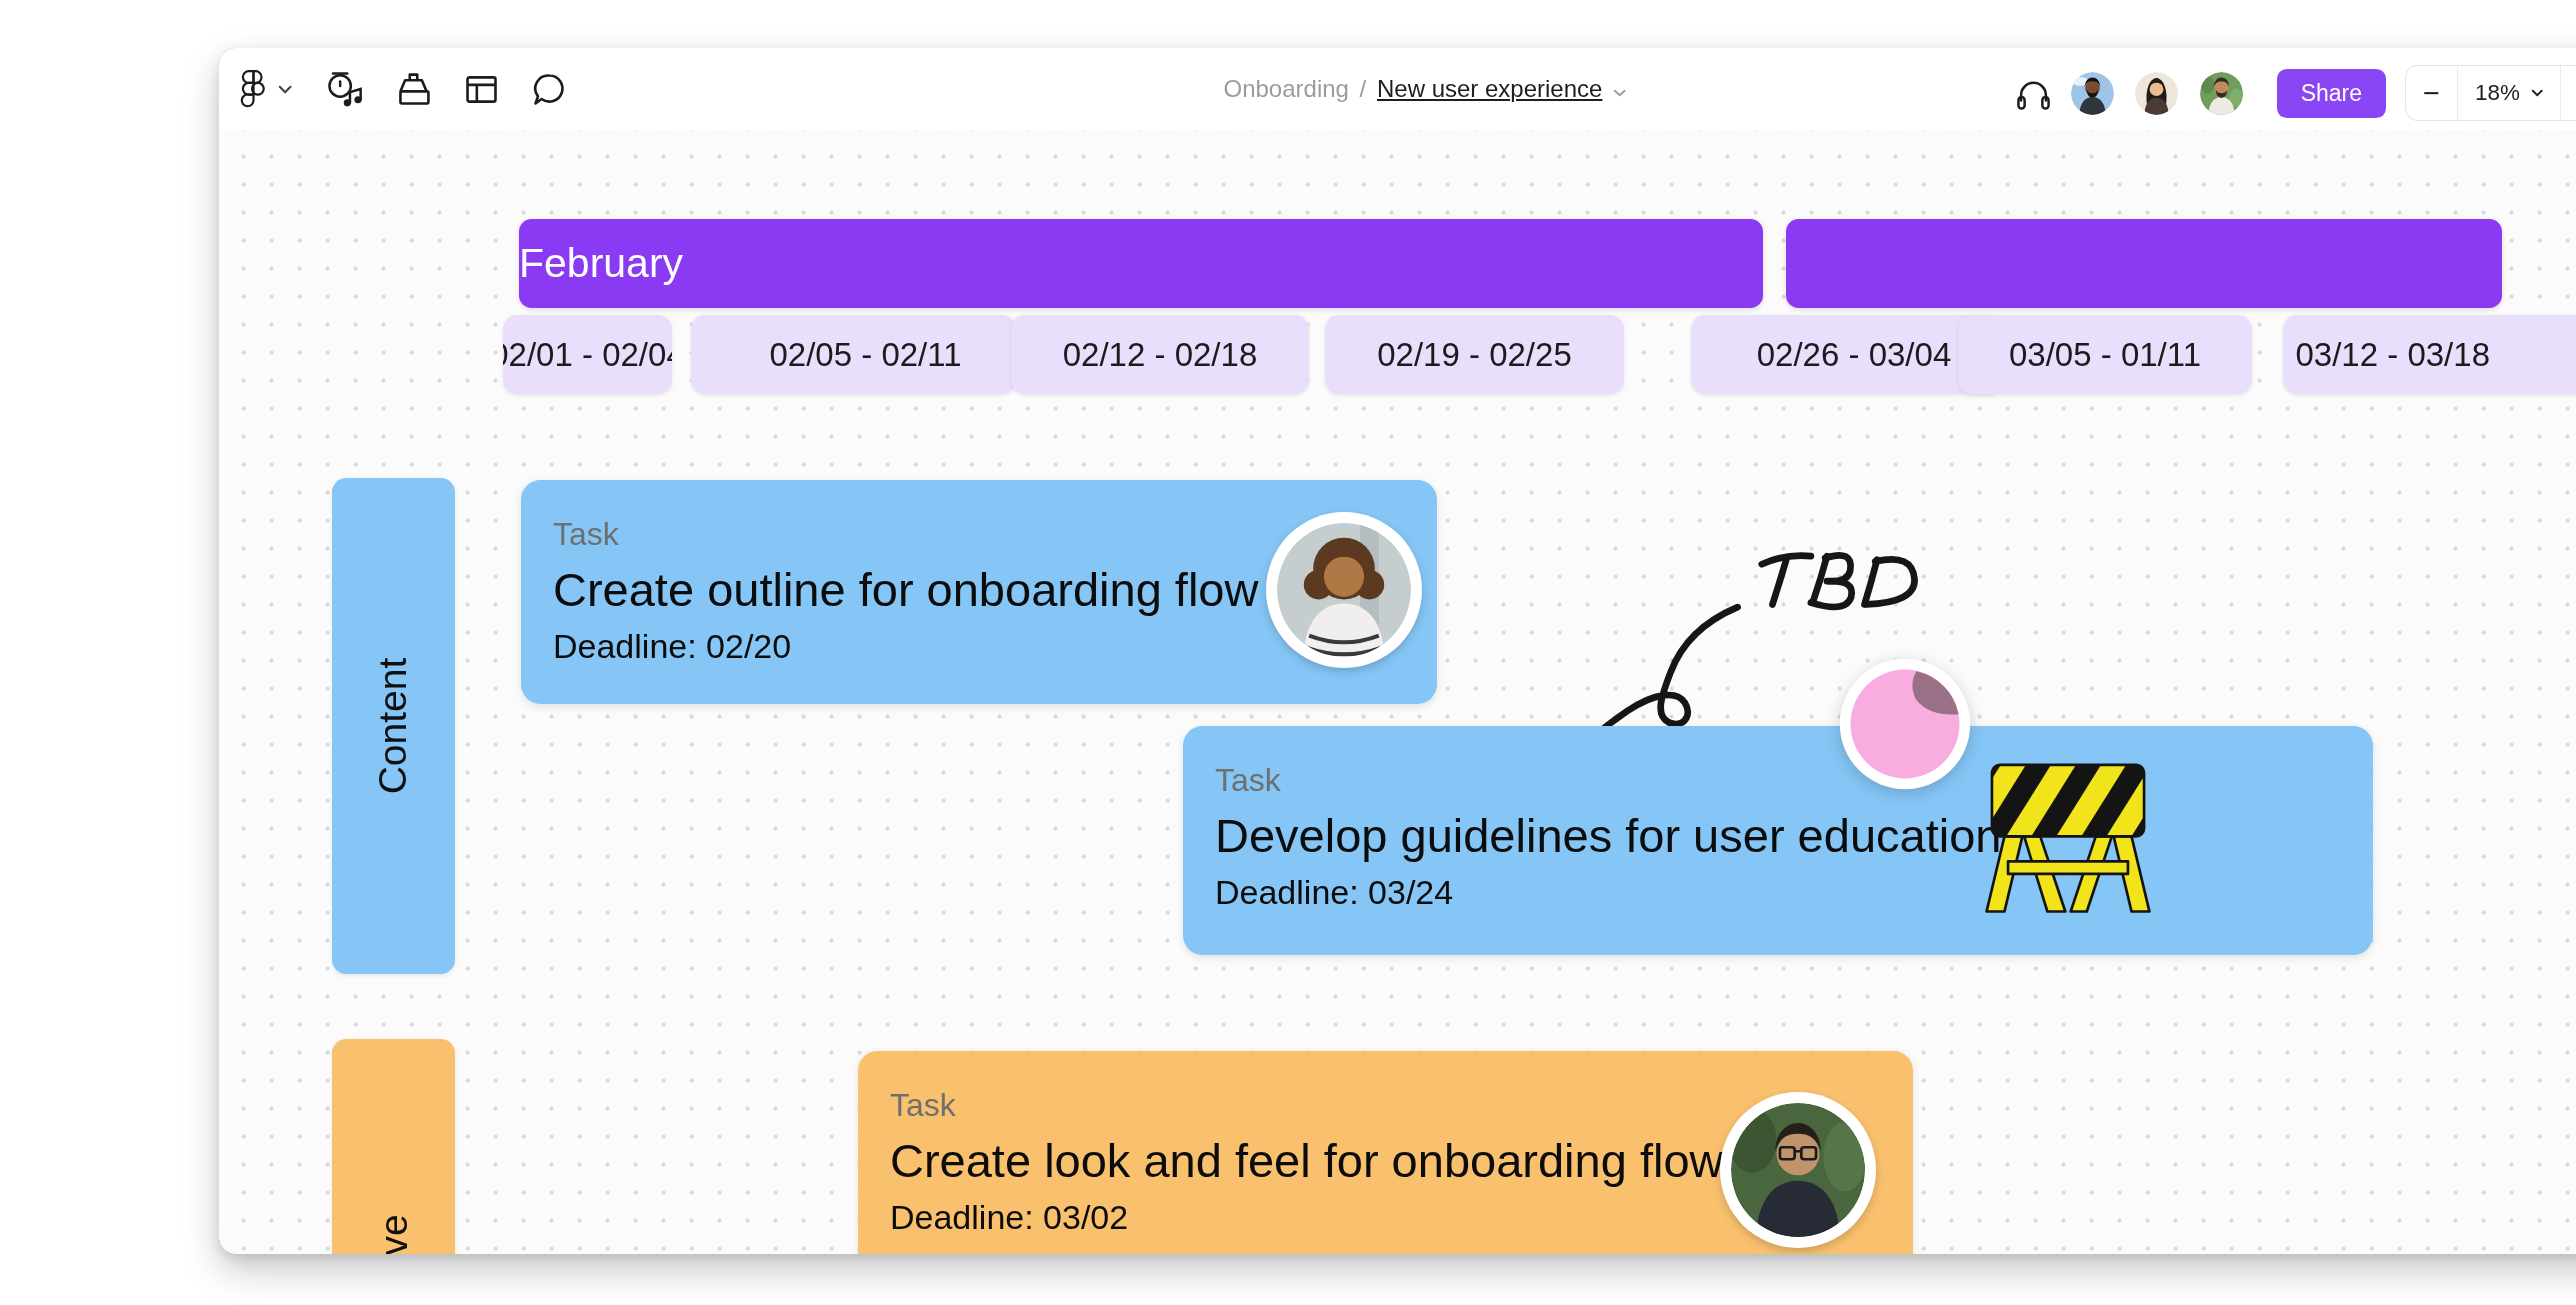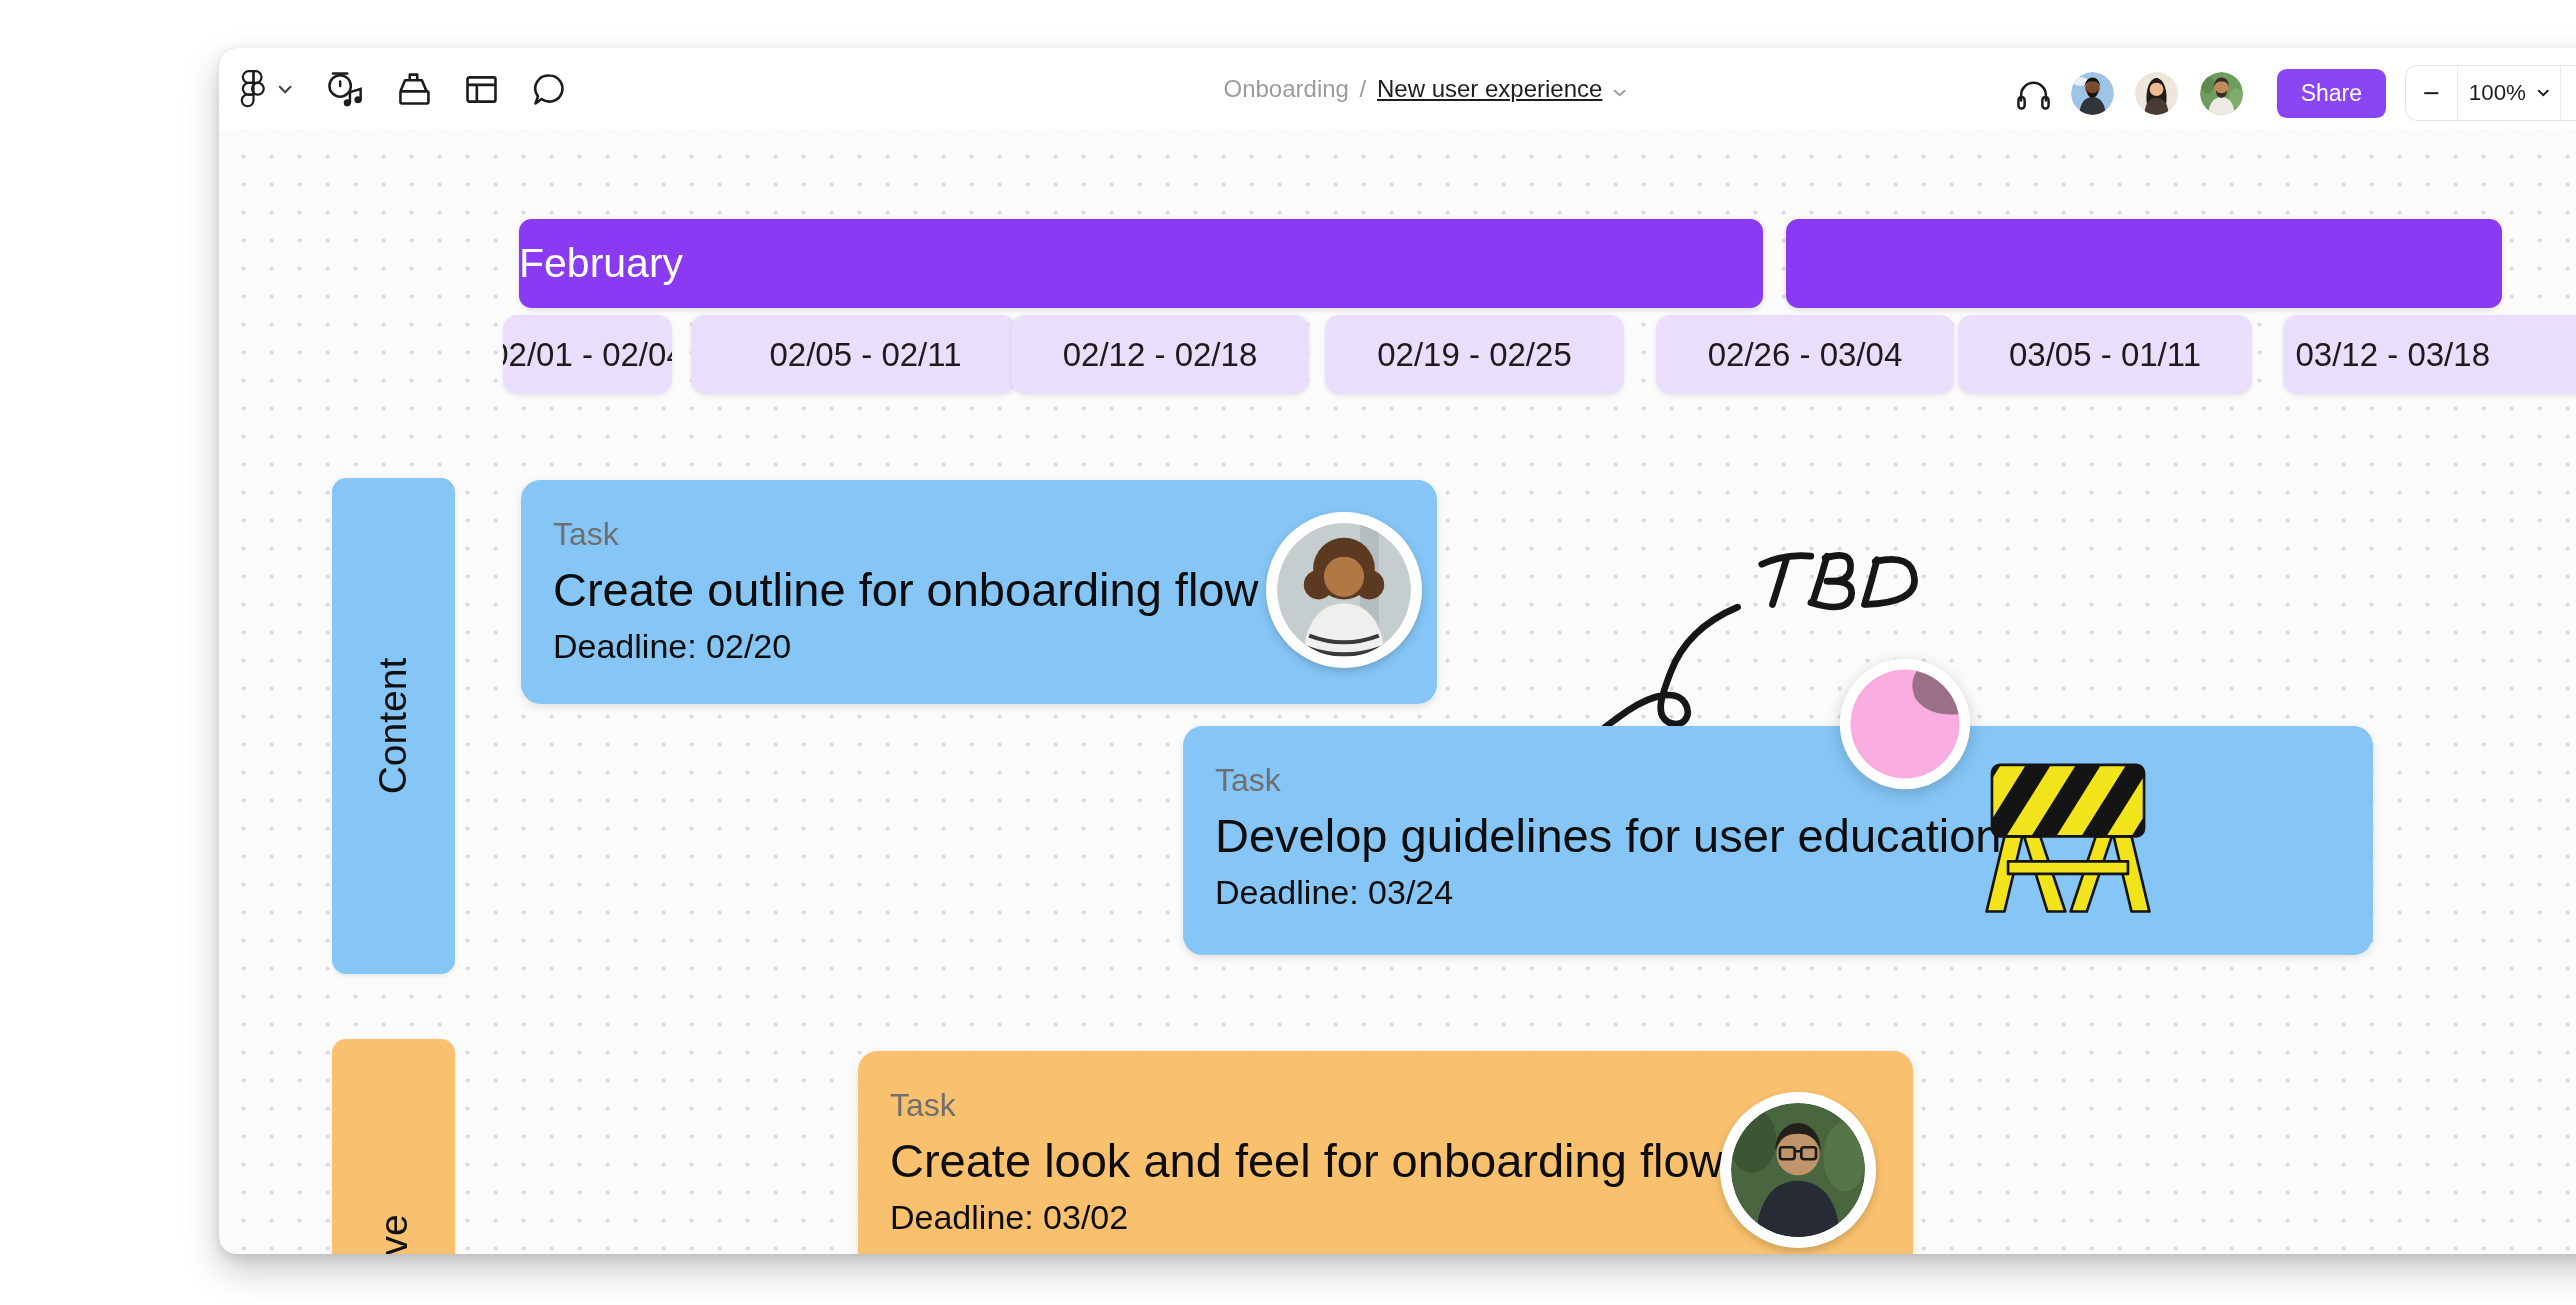--- a/index.html
+++ b/index.html
@@ -212,21 +212,21 @@
             </g>
           </svg>
         </div>
       </div>
 
       <button class="share-btn" style="background:#8a45f5;">Share</button>
 
       <div class="zoom-group">
         <div class="zoom-cell zoom-minus">−</div>
         <div class="zoom-cell zoom-val">
-          <span>100%</span>
+          <span>18%</span>
           <svg width="12.5" height="8" viewBox="0 0 14 9" fill="none" stroke="#1e1e1e" stroke-width="2.2" stroke-linecap="round">
               <polyline points="2,2 7,7 12,2"></polyline>
             </svg>
         </div>
         <div class="zoom-cell zoom-plus">+</div>
       </div>
     </div>
   </div>
 
   <div class="canvas">
@@ -243,21 +243,21 @@
       </div>
     <div class="abs week-pill" style="left:472px;width:301px;background:#e9defb;padding-left:24px;">
         <span>02/05 - 02/11</span>
       </div>
     <div class="abs week-pill" style="left:792px;width:298px;background:#e9defb;">
         <span>02/12 - 02/18</span>
       </div>
     <div class="abs week-pill" style="left:1106px;width:299px;background:#e9defb;">
         <span>02/19 - 02/25</span>
       </div>
-    <div class="abs week-pill" style="left:1437px;width:298px;background:#e9defb;">
+    <div class="abs week-pill" style="left:1472px;width:298px;background:#e9defb;padding-left:14px;">
         <span>02/26 - 03/04</span>
       </div>
     <div class="abs week-pill" style="left:1739px;width:294px;background:#e9defb;">
         <span>03/05 - 01/11</span>
       </div>
     <div class="abs week-pill pill-left" style="left:2064px;width:301px;background:#e9defb;">
         <span>03/12 - 03/18</span>
       </div>
 
     <div class="abs row-label" style="left:113px;top:348px;height:496px;background:#85c6f6;">

